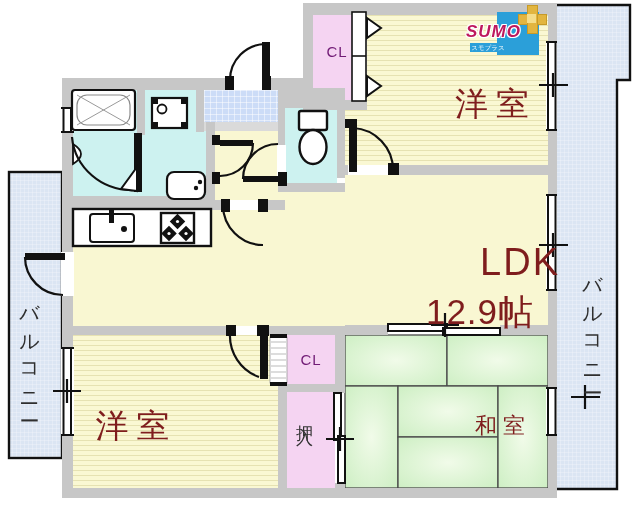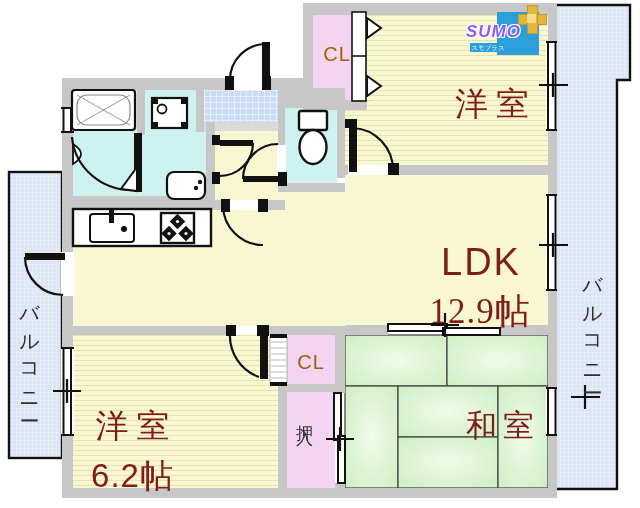--- a/index.html
+++ b/index.html
@@ -4,38 +4,38 @@
 <style>
   html,body{margin:0;padding:0;background:#fff;}
   #plan{position:relative;width:640px;height:508px;background:#ffffff;overflow:hidden;
         font-family:"Liberation Sans","DejaVu Sans",sans-serif;}
   #floor-svg{position:absolute;left:0;top:0;}
   .label{position:absolute;color:#7f1d1d;text-align:center;pointer-events:none;}
   .room-name{display:block;letter-spacing:8px;text-indent:8px;}
   .room-size{display:block;letter-spacing:1px;}
   #lbl-y58{left:412px;top:79px;width:160px;font-size:33px;line-height:49px;}
   #lbl-ldk{left:400px;top:237px;width:160px;font-size:38px;line-height:50px;}
-  #lbl-ldk .room-size{font-size:35px;font-family:Liberation Serif, serif;}
+  #lbl-ldk .room-size{font-size:35px;}
   #lbl-y62{left:55px;top:401px;width:155px;font-size:33px;line-height:50px;}
-  #lbl-wa{left:425px;top:402px;width:150px;font-size:31px;line-height:47px;}
-  .cl-label{font-size:20px;color:#a16207;letter-spacing:1px;}
+  #lbl-wa{left:425px;top:402px;width:150px;font-size:22px;line-height:47px;}
+  .cl-label{font-size:15px;color:#701a75;letter-spacing:1px;}
   #cl-top{left:312px;top:43px;width:50px;}
   #cl-bottom{left:287px;top:351px;width:48px;}
   .vtext{writing-mode:vertical-rl;text-orientation:mixed;}
   #oshiire{left:293px;top:411px;font-size:17px;letter-spacing:4px;color:#333;}
   #bal-left{left:17px;top:291px;font-size:20px;letter-spacing:7px;color:#2f2f2f;}
   #bal-right{left:580px;top:263px;font-size:20px;letter-spacing:7px;color:#2f2f2f;}
   
   #logo{position:absolute;left:460px;top:2px;width:90px;height:56px;}
   #logo-square{position:absolute;left:37px;top:10px;width:42px;height:43px;background:#2b9fd9;}
   #logo-plus-v{position:absolute;left:67px;top:3px;width:9px;height:27px;background:#e2b53f;border:1px solid #c79a27;}
   #logo-plus-h{position:absolute;left:58px;top:12px;width:27px;height:9px;background:#e2b53f;border:1px solid #c79a27;}
   #logo-plus-core{position:absolute;left:67px;top:12px;width:9px;height:9px;background:#f4dd8a;}
   #logo-text{position:absolute;left:6px;top:20px;width:80px;font-size:17px;font-weight:bold;
-             letter-spacing:1px;color:#8b5cf6;font-style:italic;
+             letter-spacing:1px;color:#be185d;font-style:italic;
              text-shadow:-1px -1px 0 #fff,1px -1px 0 #fff,-1px 1px 0 #fff,1px 1px 0 #fff;}
   #logo-sub{position:absolute;left:10px;top:41px;width:36px;height:9px;background:#2b9fd9;
             color:#fff;font-size:6.5px;line-height:9px;text-align:center;letter-spacing:0;}
 </style>
 </head>
 <body>
 
 <div id="plan">
 
 <svg id="floor-svg" width="640" height="508" viewBox="0 0 640 508">
@@ -276,26 +276,25 @@
     <path d="M53 391H81 M67 379V403"></path>
     <path d="M431 325H459 M445 313V337"></path>
     <path d="M326 439H354 M340 427V451"></path>
   </g>
 </svg>
 
   <div class="label" id="lbl-y58">
     <span class="room-name">洋室</span>
   </div>
   <div class="label" id="lbl-ldk">
-    <span class="room-name" style="letter-spacing:2px;text-indent:2px;">LDK</span>
+    <span class="room-name" style="letter-spacing:2px;text-indent:2px;text-align:right;">LDK</span>
     <span class="room-size">12.9帖</span>
   </div>
   <div class="label" id="lbl-y62">
     <span class="room-name">洋室</span>
-    <span class="room-size">6.2帖</span>
   </div>
   <div class="label" id="lbl-wa">
     <span class="room-name" style="letter-spacing:6px;text-indent:6px;">和室</span>
   </div>
 
   <div class="label cl-label" id="cl-top">CL</div>
   <div class="label cl-label" id="cl-bottom">CL</div>
   <div class="label vtext" id="oshiire">押入</div>
   <div class="label vtext" id="bal-left">バルコニー</div>
   <div class="label vtext" id="bal-right">バルコニー</div>

